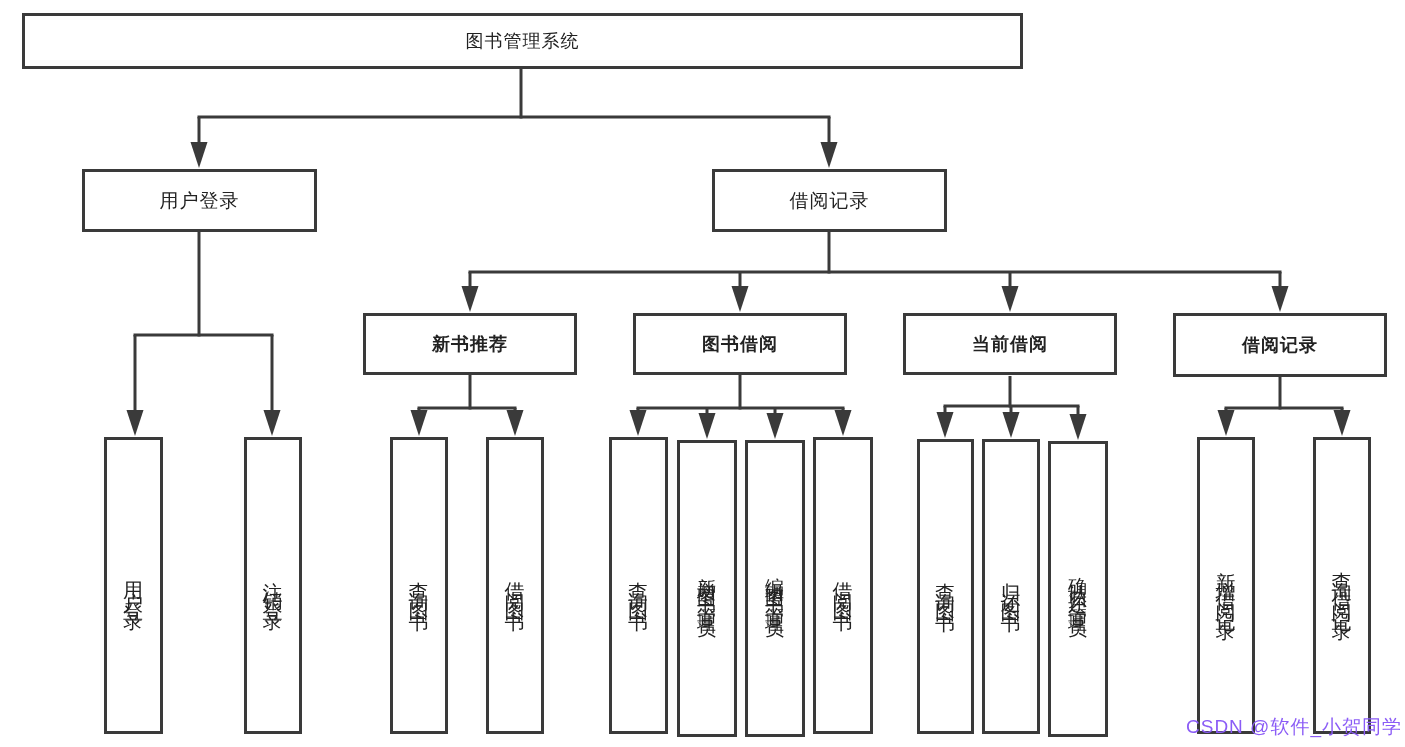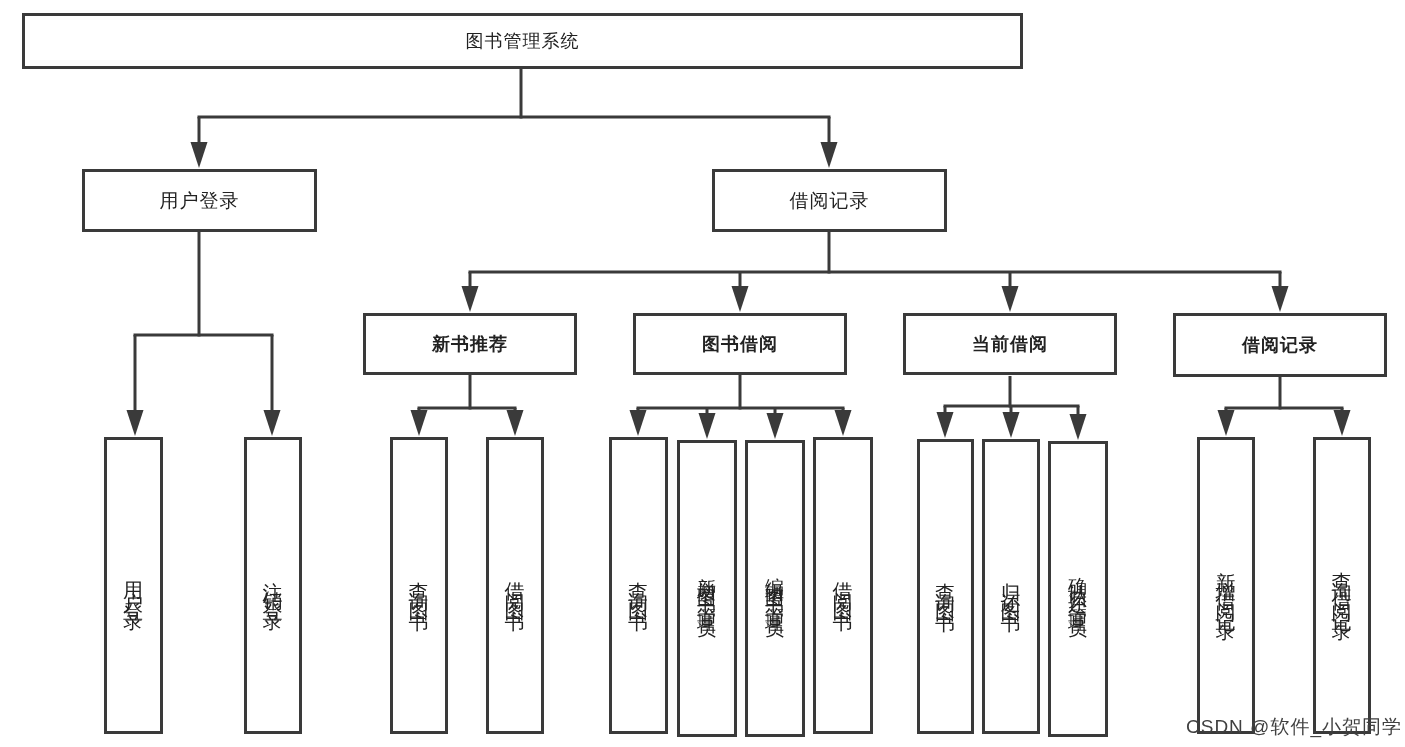--- a/index.html
+++ b/index.html
@@ -16,21 +16,21 @@
   .hnode{font-size:19px;letter-spacing:1px;}
   .root{font-size:18px;font-family:Liberation Mono, monospace;}
   .l3{font-size:18px;font-weight:bold;}
   .vt{
     writing-mode:vertical-rl;text-orientation:upright;
     font-size:20px;letter-spacing:10px;line-height:1;
   }
   .vt.dense{font-size:19px;letter-spacing:6px;}
   .watermark{
     position:absolute;left:1186px;top:714px;z-index:2;white-space:nowrap;
-    font-size:19px;letter-spacing:1px;color:#404040;
+    font-size:19px;letter-spacing:1px;color:#8b5cf6;
   }
 </style>
 </head>
 <body>
 
 <div class="stage">
 
   <svg class="connectors" width="1405" height="747" viewBox="0 0 1405 747">
     <g stroke="#3a3a3a" stroke-width="3" fill="none">
 

